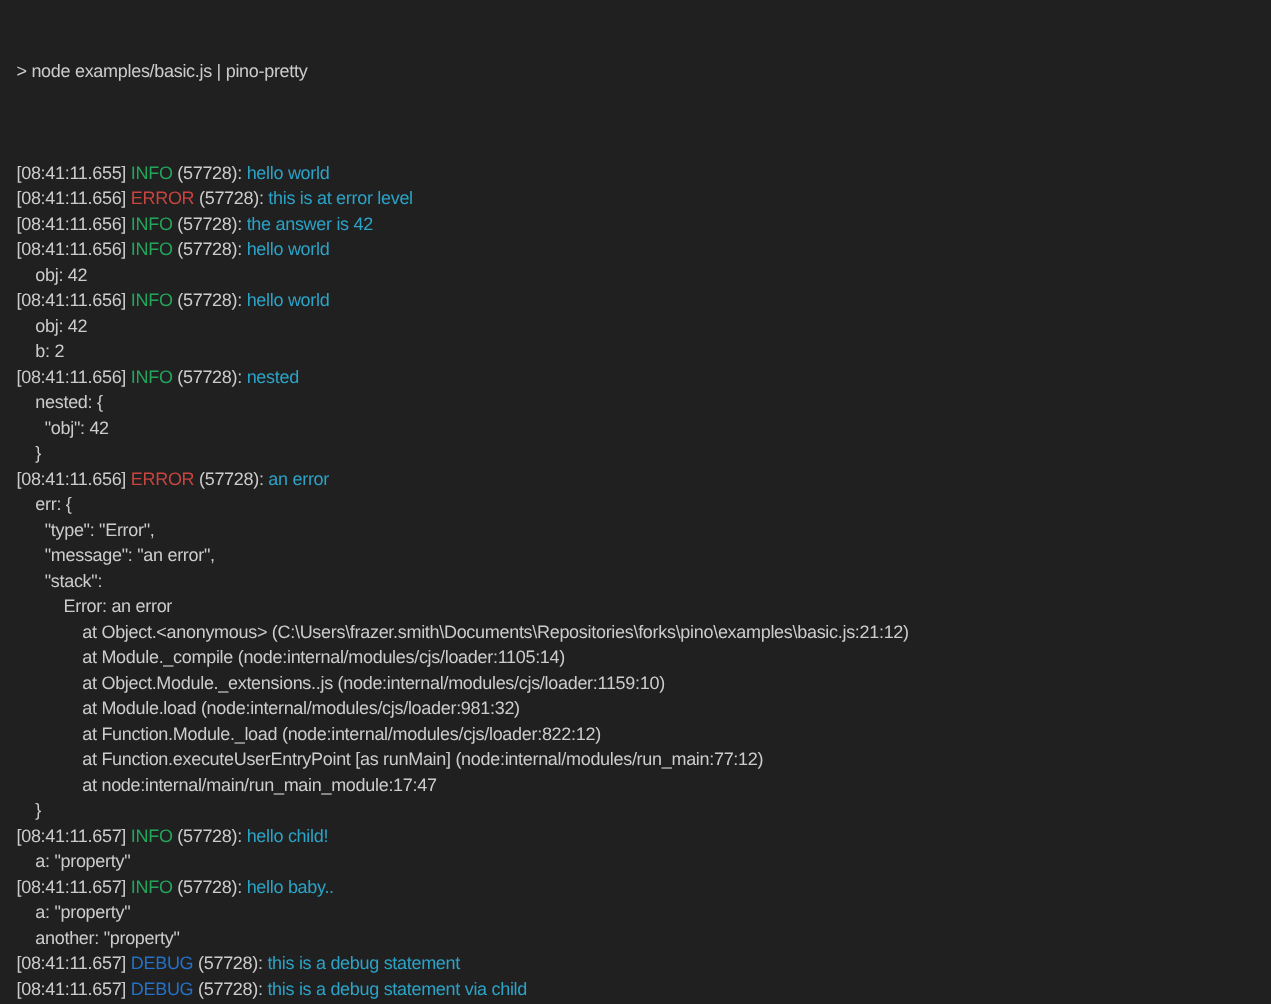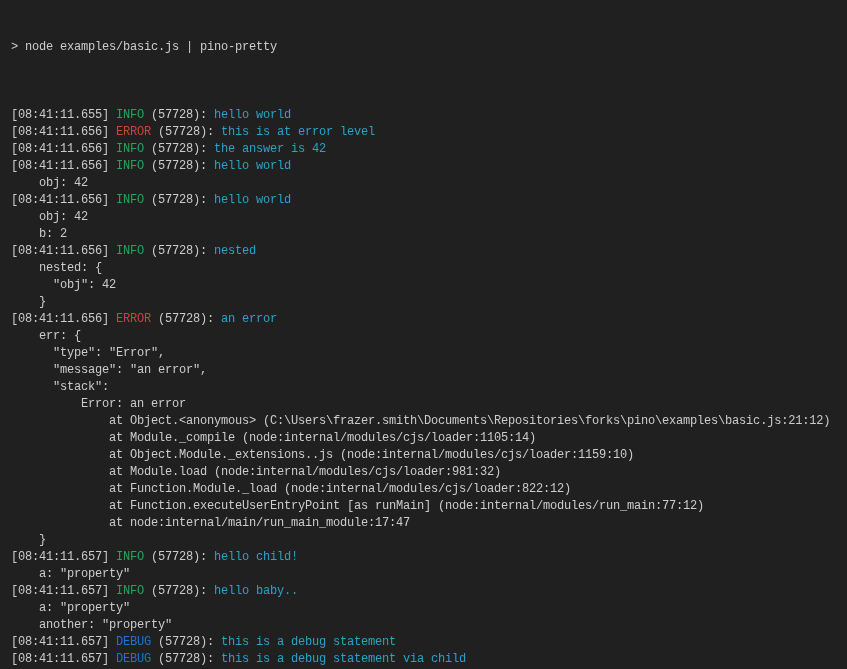--- a/index.html
+++ b/index.html
@@ -9,21 +9,21 @@
     overflow: hidden;
   }
   body {
     background: var(--background, #202020);
   }
   .terminal {
     width: 847px;
     height: 597px;
     background: var(--background, #202020);
     padding: 5px 0 0 11px;
-    font-family: Liberation Mono, monospace;
+    font-family: Liberation Sans, sans-serif;
     font-size: 12px;
     letter-spacing: -0.2px;
     line-height: 17px;
     color: var(--foreground, #cccccc);
     white-space: pre;
     cursor: text;
   }
   .line { min-height: 17px; }
   .c-fg    { color: var(--foreground, #cccccc); }
   .c-info  { color: var(--info, #23a55c); }

